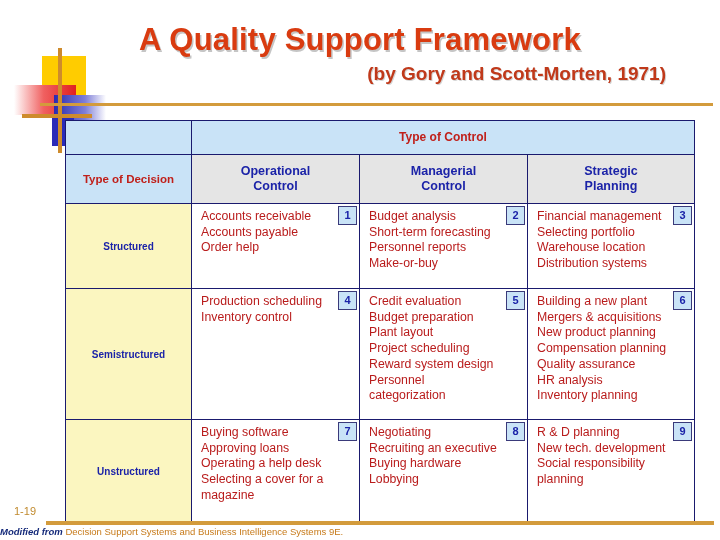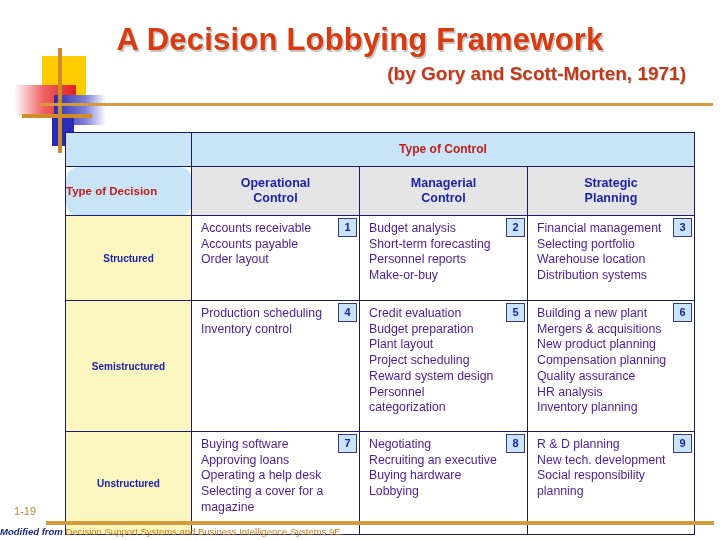--- a/index.html
+++ b/index.html
@@ -51,37 +51,37 @@
     margin: 0;
     font-size: 31px;
     font-weight: bold;
     color: #D93B10;
     letter-spacing: 0.2px;
     text-shadow: 1.5px 1.5px 0 rgba(150,150,150,0.55);
     line-height: 1.05;
   }
   #slide-subtitle {
     margin: 6px 0 0 0;
-    padding-right: 34px;
+    padding-right: 54px;
     text-align: right;
     font-size: 19px;
     font-weight: bold;
     color: #C0391A;
     text-shadow: 1px 1px 0 rgba(170,170,170,0.5);
   }
   #title-rule {
     position: absolute; left: 40px; top: 103px; width: 673px; height: 3px;
     background: #D39B3C;
   }
 
   
   #framework-table {
     position: absolute;
     left: 65px;
-    top: 132px;
+    top: 120px;
     width: 629px;
     border-collapse: collapse;
     table-layout: fixed;
   }
   #framework-table td {
     vertical-align: top;
     padding: 0;
     border: 1px solid #1a1a6e;
   }
   .corner-cell {
@@ -93,27 +93,26 @@
     text-align: center;
     color: #C0201A;
     font-size: 12px;
     font-weight: bold;
     padding: 6px 0 7px 0 !important;
     height: 20px;
     vertical-align: middle !important;
   }
   .hdr-decision {
     background: #C9E3F7;
-    text-align: left;
+    text-align: center;
     color: #C0201A;
     font-size: 11.5px;
     font-weight: bold;
     vertical-align: middle !important;
     height: 48px;
-    border-radius: 13px;
   }
   .hdr-col {
     background: #e5e5e5;
     text-align: center;
     color: #1B23A8;
     font-size: 12.5px;
     font-weight: bold;
     line-height: 1.22;
     vertical-align: middle !important;
     height: 48px;
@@ -128,21 +127,21 @@
   }
   .content-cell {
     background: #ffffff;
     position: relative;
     padding: 5px 24px 7px 9px !important;
   }
   .item-list {
     margin: 0;
     padding: 0;
     list-style: none;
-    color: #4c1d95;
+    color: #b91c1c;
     font-size: 12.3px;
     line-height: 1.28;
   }
   .item-list li { white-space: pre-line; }
   .cell-badge {
     position: absolute;
     top: 2px;
     right: 2px;
     width: 17px;
     height: 17px;
@@ -188,21 +187,21 @@
 <div id="deco">
   <div class="deco-yellow"></div>
   <div class="deco-red"></div>
   <div class="deco-blue-grad"></div>
   <div class="deco-blue-sq"></div>
   <div class="deco-vline"></div>
   <div class="deco-hline-short"></div>
 </div>
 
 <div id="title-block">
-  <h1 id="slide-title">A Decision Lobbying Framework</h1>
+  <h1 id="slide-title">A Quality Support Framework</h1>
   <div id="slide-subtitle">(by Gory and Scott-Morten, 1971)</div>
 </div>
 <div id="title-rule"></div>
 
 <table id="framework-table">
   <colgroup>
     <col style="width:126px">
     <col style="width:168px">
     <col style="width:168px">
     <col style="width:167px">
@@ -222,21 +221,21 @@
 Planning</td>
     </tr>
 
     <tr class="r-structured">
       <td class="row-label">Structured</td>
       <td class="content-cell">
         <span class="cell-badge">1</span>
         <ul class="item-list">
             <li>Accounts receivable</li>
             <li>Accounts payable</li>
-            <li>Order layout</li>
+            <li>Order help</li>
           </ul>
       </td>
       <td class="content-cell">
         <span class="cell-badge">2</span>
         <ul class="item-list">
             <li>Budget analysis</li>
             <li>Short-term forecasting</li>
             <li>Personnel reports</li>
             <li>Make-or-buy</li>
           </ul>

